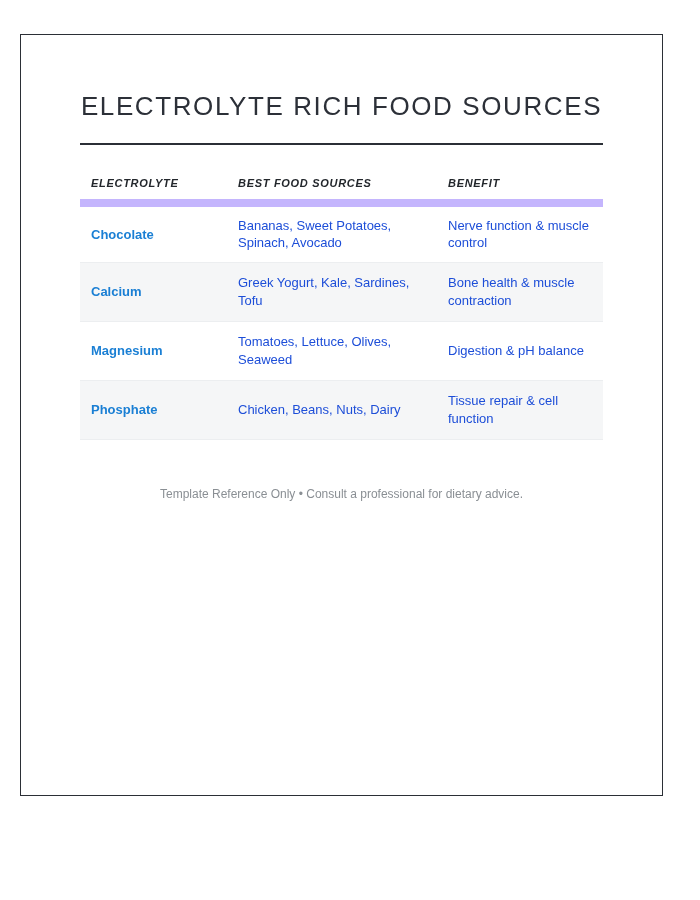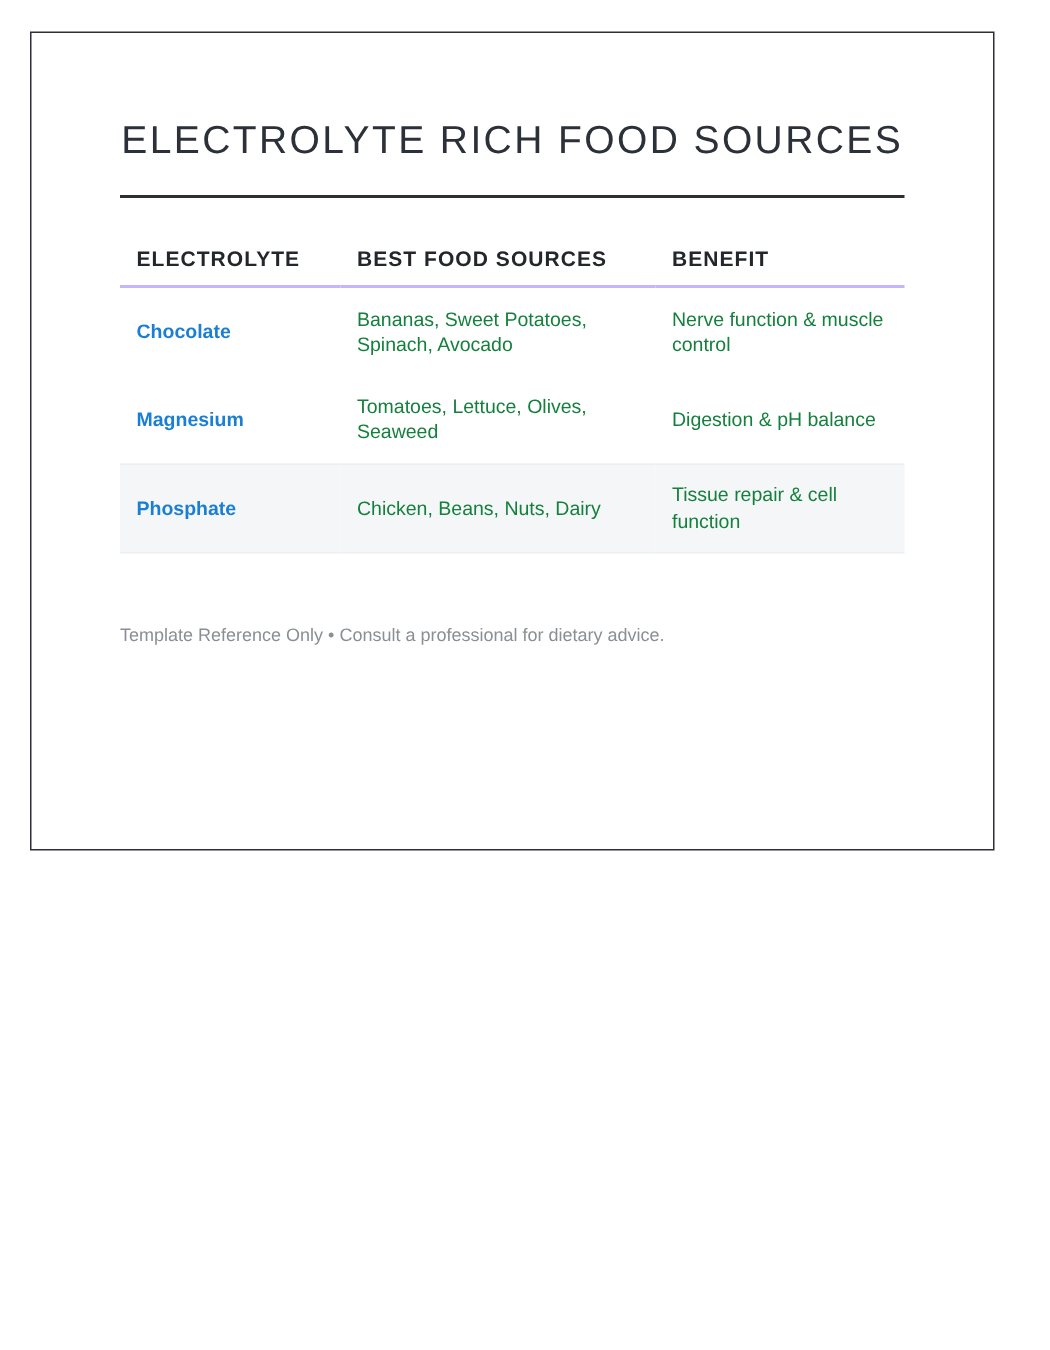--- a/index.html
+++ b/index.html
@@ -12,23 +12,23 @@
     width: 700px;
     height: 900px;
     font-family: "Liberation Sans", sans-serif;
     -webkit-font-smoothing: antialiased;
     overflow: hidden;
   }
 
   .page-frame {
     position: absolute;
     left: 20px;
-    top: 21px;
+    top: 34px;
     width: 643px;
-    height: 546px;
+    height: 762px;
     border: 1.5px solid #2b2f36;
     box-sizing: border-box;
     background: #ffffff;
   }
 
   .content {
     position: absolute;
     left: 59px;      
     top: 0;
     width: 523px;    
@@ -62,59 +62,61 @@
     border-collapse: collapse;
     table-layout: fixed;
   }
 
   table.data-table col.c1 { width: 147px; }
   table.data-table col.c2 { width: 210px; }
   table.data-table col.c3 { width: 166px; }
 
   thead th {
     text-align: left;
-    font-size: 14px;
+    font-size: 11px;
     font-weight: bold;
     letter-spacing: 0.7px;
     color: #23272c;
     padding: 0 0 10px 11px;
-    border-bottom: 2px solid #c4b5fd;
+    border-bottom: 8px solid #c4b5fd;
     vertical-align: bottom;
     white-space: nowrap;
+    font-style: italic;
   }
 
   tbody tr {
     height: 59px;
   }
   tbody tr.shaded {
     background: #f5f6f7;
   }
   tbody tr.shaded td {
     border-top: 1px solid #eceef0;
     border-bottom: 1px solid #eceef0;
   }
 
   tbody td {
     vertical-align: middle;
     padding: 9px 14px 9px 11px;
     font-size: 13px;
     line-height: 1.32;
-    color: #15803d;
+    color: #1d4ed8;
   }
 
   tbody td.electrolyte-cell {
     font-size: 13px;
     font-weight: bold;
     color: #1a7fd4;
     white-space: nowrap;
   }
 
   
   .footer-note {
     margin-top: 47px;
+    text-align: center;
     font-size: 12px;
     color: #8a8f94;
     white-space: nowrap;
   }
 </style>
 </head>
 <body>
 
 <div class="page-frame">
   <div class="content">
@@ -136,20 +138,25 @@
             <th>BEST FOOD SOURCES</th>
             <th>BENEFIT</th>
           </tr>
         </thead>
         <tbody>
           <tr>
             <td class="electrolyte-cell">Chocolate</td>
             <td>Bananas, Sweet Potatoes, Spinach, Avocado</td>
             <td>Nerve function &amp; muscle control</td>
           </tr>
+          <tr class="shaded">
+            <td class="electrolyte-cell">Calcium</td>
+            <td>Greek Yogurt, Kale, Sardines, Tofu</td>
+            <td>Bone health &amp; muscle contraction</td>
+          </tr>
           <tr>
             <td class="electrolyte-cell">Magnesium</td>
             <td>Tomatoes, Lettuce, Olives, Seaweed</td>
             <td>Digestion &amp; pH balance</td>
           </tr>
           <tr class="shaded">
             <td class="electrolyte-cell">Phosphate</td>
             <td>Chicken, Beans, Nuts, Dairy</td>
             <td>Tissue repair &amp; cell function</td>
           </tr>

